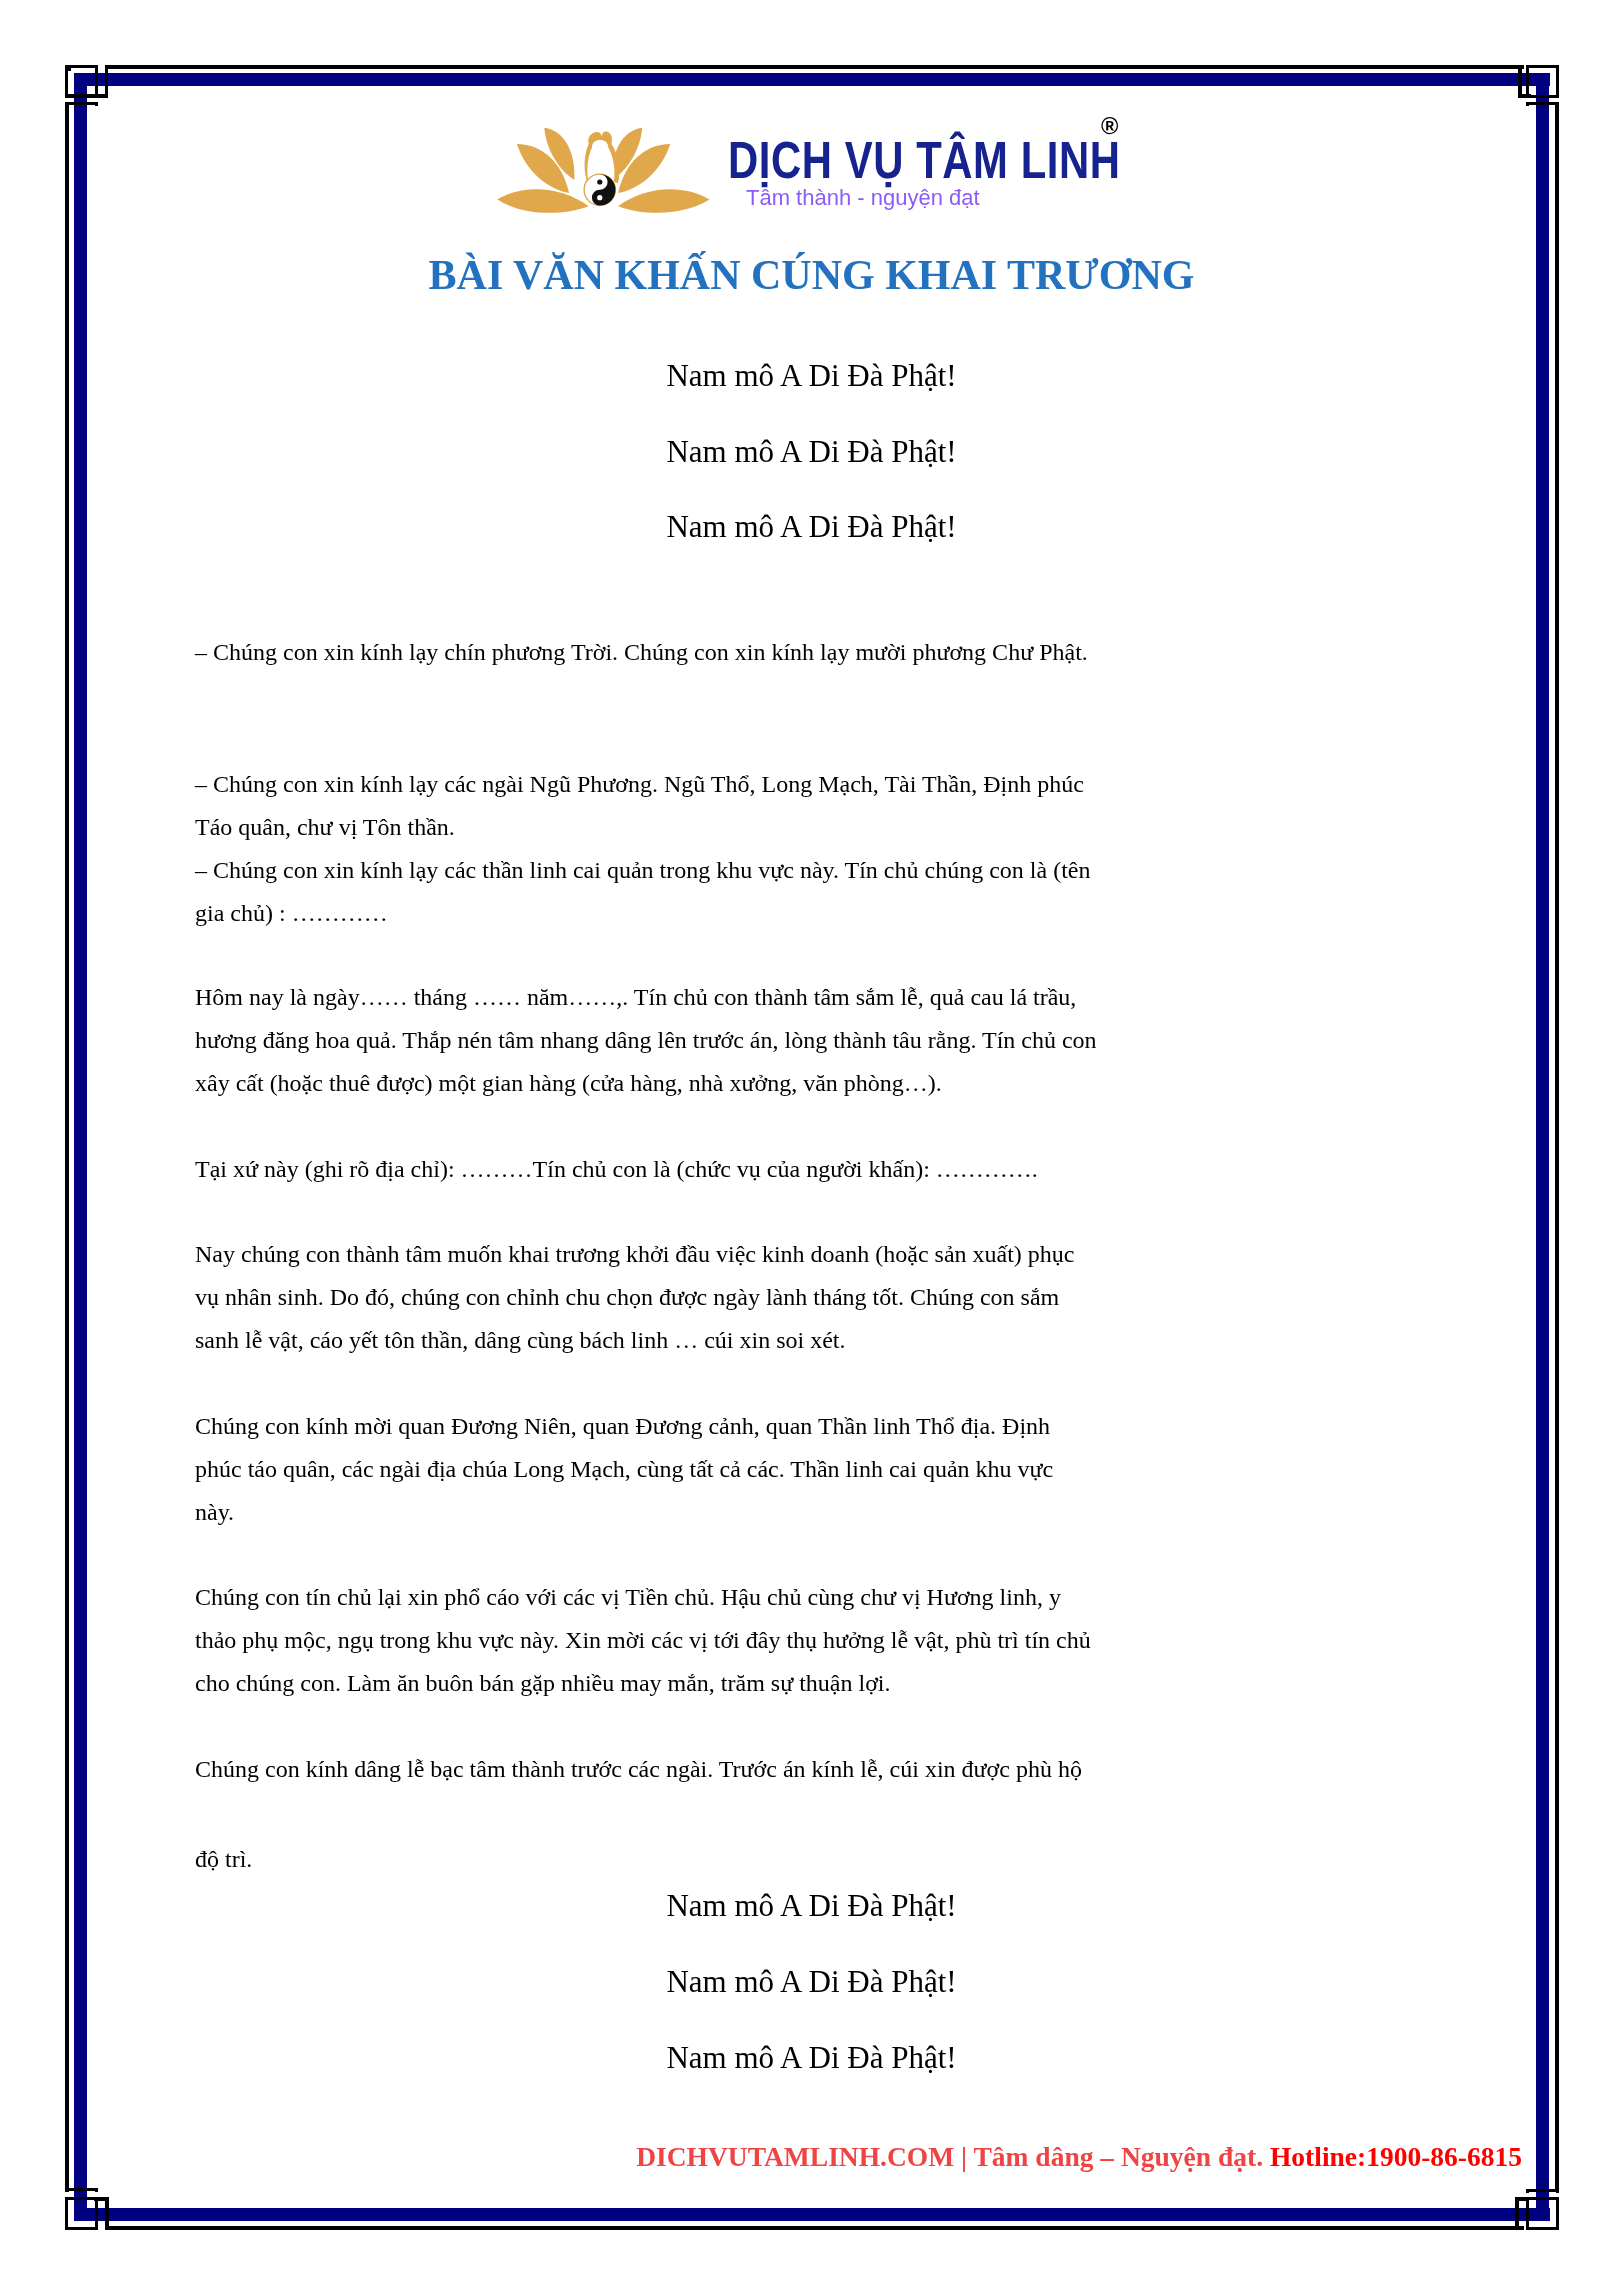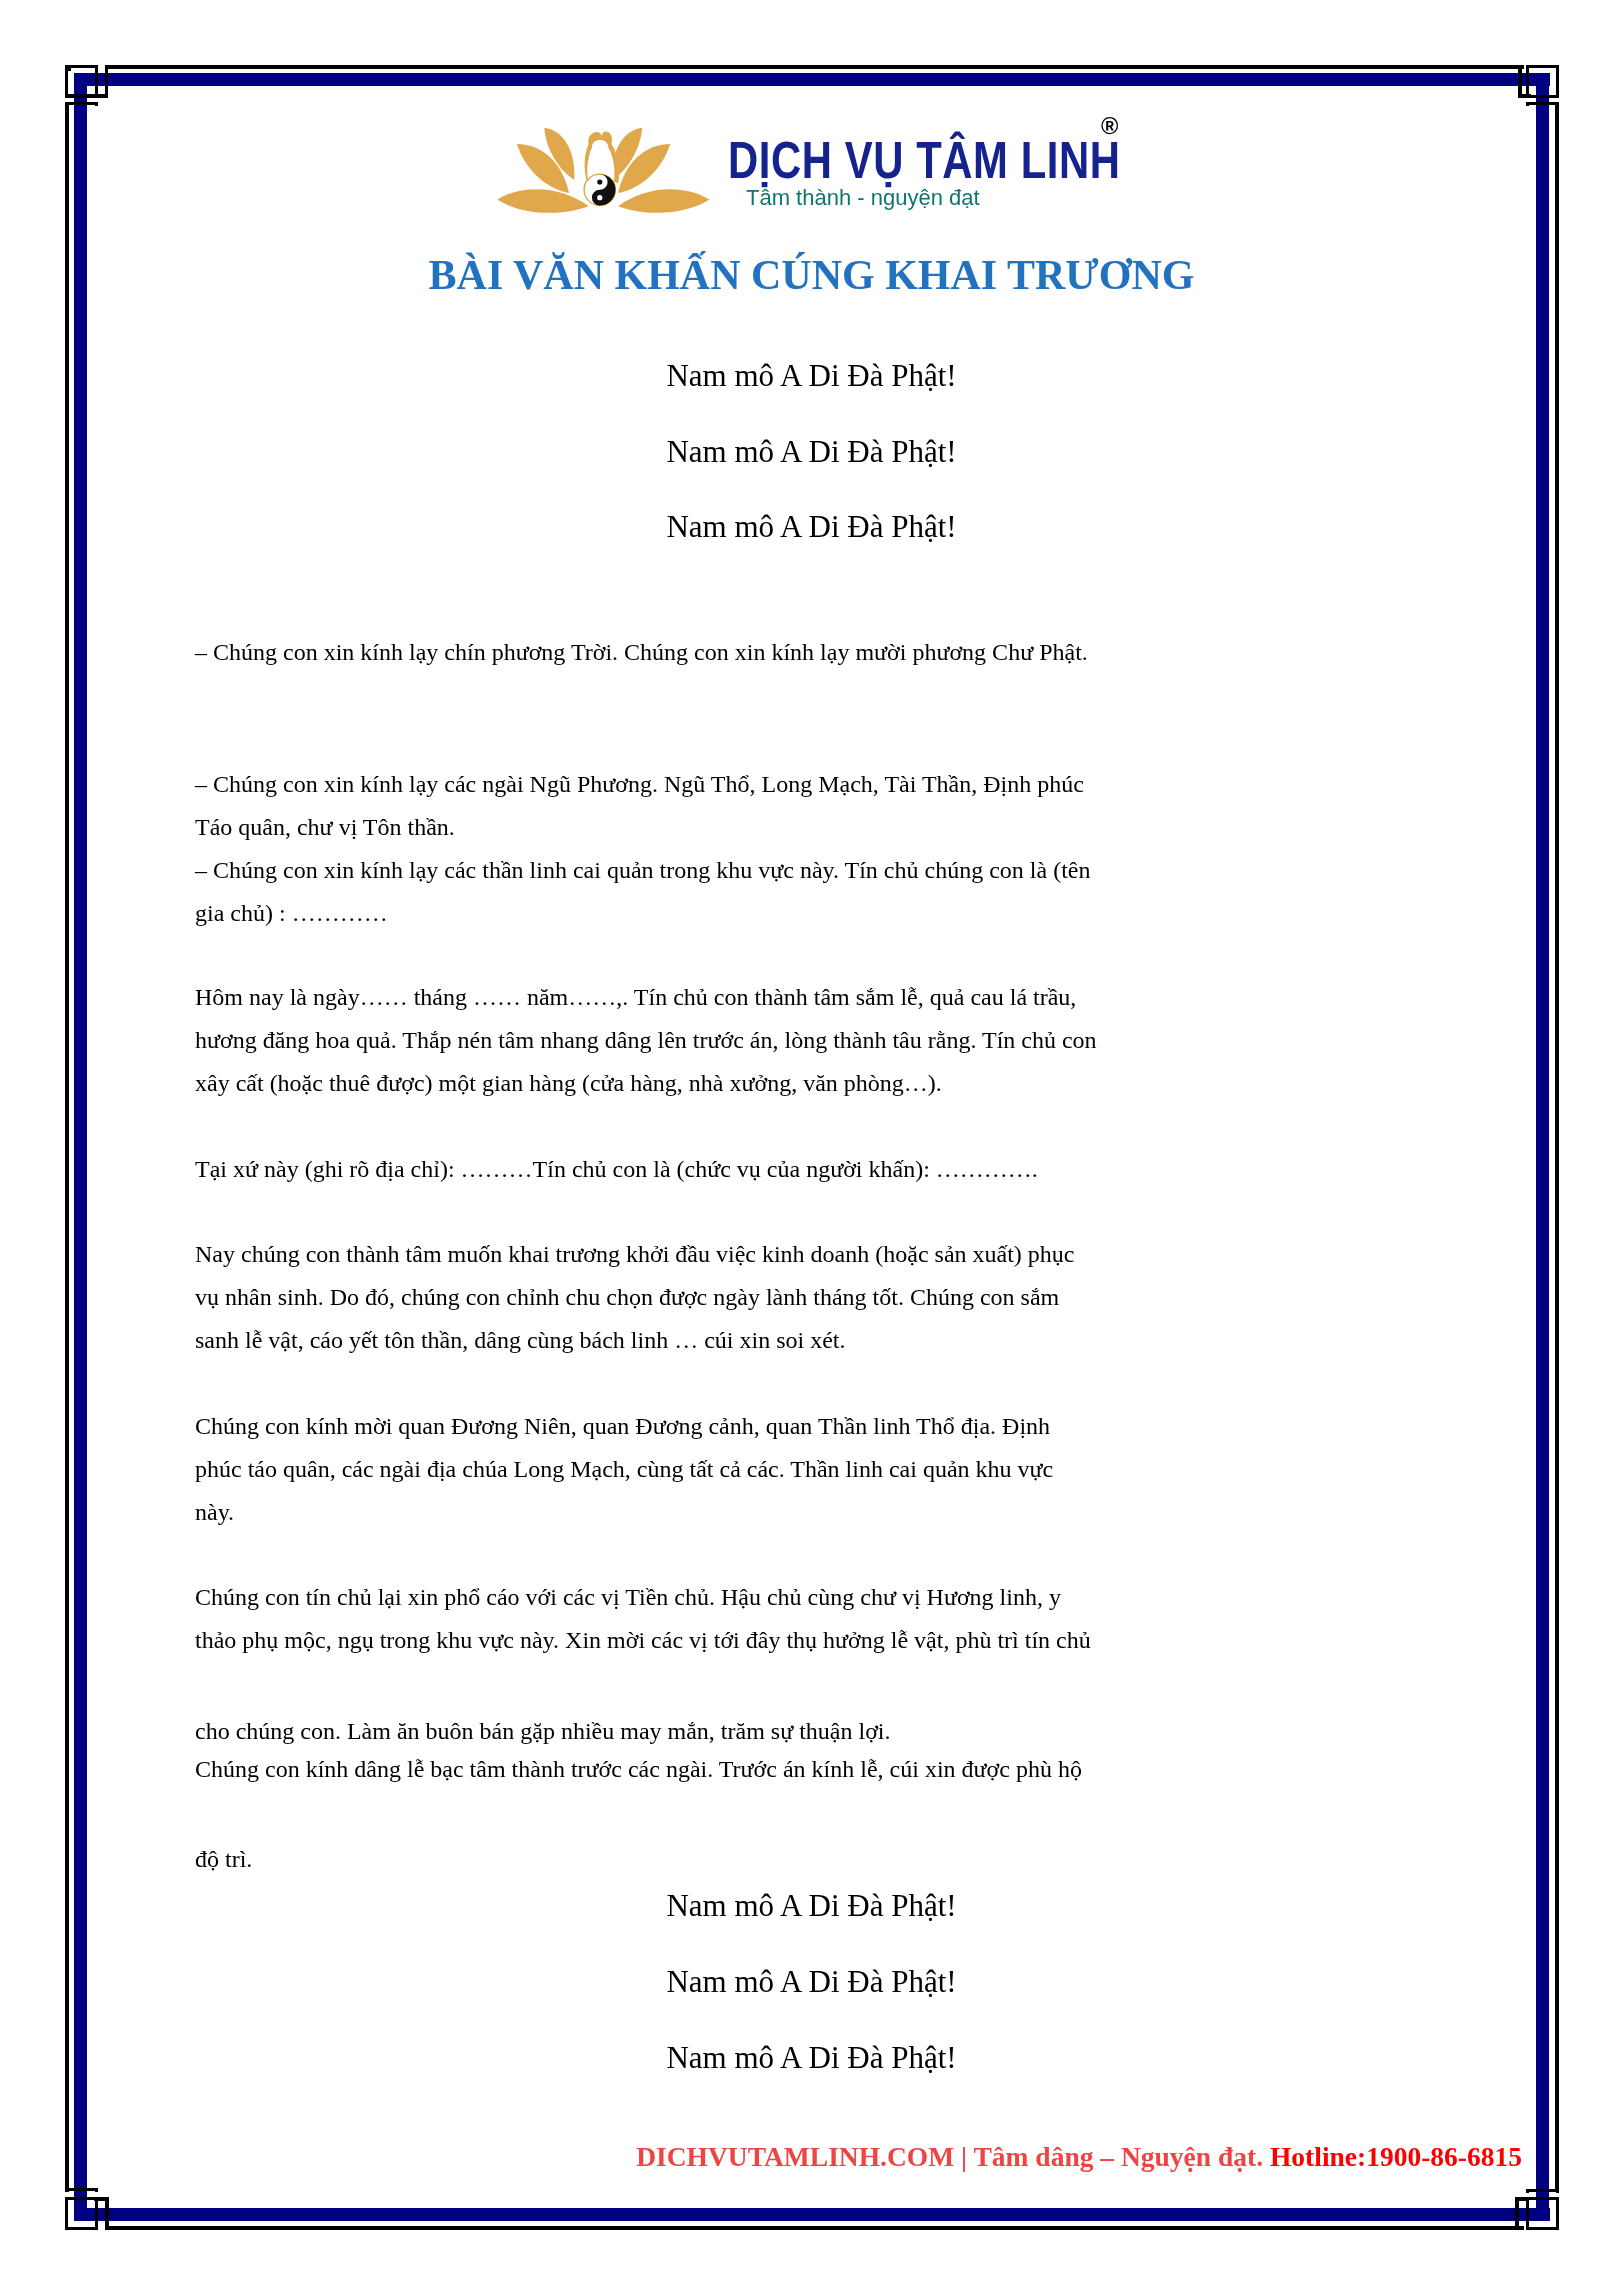--- a/index.html
+++ b/index.html
@@ -11,21 +11,21 @@
   .blk { position:absolute; border:3.9px solid #000; box-sizing:border-box; }
   .line-h { position:absolute; background:#000; height:3.9px; }
   .line-v { position:absolute; background:#000; width:3.9px; }
 
   .logo { position:absolute; left:497px; top:118px; width:654px; height:111px; }
   .brand-name { position:absolute; left:728px; top:131px; font-family:"Liberation Sans","DejaVu Sans",sans-serif;
     font-weight:bold; font-size:51px; color:#16238F; letter-spacing:0.7px; line-height:59px; transform:scaleX(0.82); transform-origin:left top; white-space:nowrap; }
   .brand-reg { position:absolute; left:1101px; top:113px; font-family:"Liberation Sans","DejaVu Sans",sans-serif;
     font-size:23.6px; color:#000; font-weight:bold; }
   .brand-tag { position:absolute; left:746px; top:185px; font-family:"Liberation Sans","DejaVu Sans",sans-serif;
-    font-size:22px; color:#0f766e; white-space:nowrap; }
+    font-size:22px; color:#8b5cf6; white-space:nowrap; }
 
   .title { position:absolute; left:0; width:1623px; top:249px; text-align:center;
     font-family:"Liberation Serif","DejaVu Serif",serif; font-weight:bold; font-size:42px; line-height:52px;
     color:#2272C0; white-space:nowrap; }
 
   .center-line { position:absolute; left:0; width:1623px; text-align:center; font-size:31px; line-height:43px; white-space:nowrap; }
   .para { position:absolute; left:195px; width:1243px; font-size:24px; line-height:43px; }
 
   .footer { position:absolute; right:101px; top:2138px; font-family:"Liberation Serif","DejaVu Serif",serif;
     font-weight:bold; font-size:27.5px; line-height:37px; white-space:nowrap; }
@@ -133,21 +133,21 @@
     <div style="white-space:nowrap;">sanh lễ vật, cáo yết tôn thần, dâng cùng bách linh … cúi xin soi xét.</div>
   </div>
   <div class="para" style="top:1405px;">
     <div style="white-space:nowrap;">Chúng con kính mời quan Đương Niên, quan Đương cảnh, quan Thần linh Thổ địa. Định</div>
     <div style="white-space:nowrap;">phúc táo quân, các ngài địa chúa Long Mạch, cùng tất cả các. Thần linh cai quản khu vực</div>
     <div style="white-space:nowrap;">này.</div>
   </div>
   <div class="para" style="top:1576px;">
     <div style="white-space:nowrap;">Chúng con tín chủ lại xin phổ cáo với các vị Tiền chủ. Hậu chủ cùng chư vị Hương linh, y</div>
     <div style="white-space:nowrap;">thảo phụ mộc, ngụ trong khu vực này. Xin mời các vị tới đây thụ hưởng lễ vật, phù trì tín chủ</div>
-    <div style="white-space:nowrap;margin-top:48px;">cho chúng con. Làm ăn buôn bán gặp nhiều may mắn, trăm sự thuận lợi.</div>
+    <div style="white-space:nowrap;">cho chúng con. Làm ăn buôn bán gặp nhiều may mắn, trăm sự thuận lợi.</div>
   </div>
   <div class="para" style="top:1748px;">
     <div style="white-space:nowrap;">Chúng con kính dâng lễ bạc tâm thành trước các ngài. Trước án kính lễ, cúi xin được phù hộ</div>
     <div style="white-space:nowrap;margin-top:47px;">độ trì.</div>
   </div>
 </div>
 
 <div>
   <div class="center-line" style="top:1884px;">Nam mô A Di Đà Phật!</div>
   <div class="center-line" style="top:1960px;">Nam mô A Di Đà Phật!</div>

